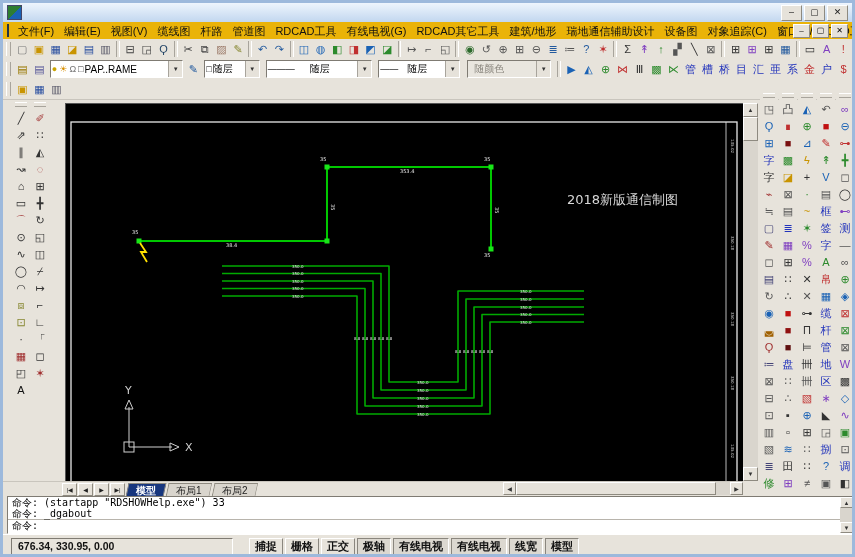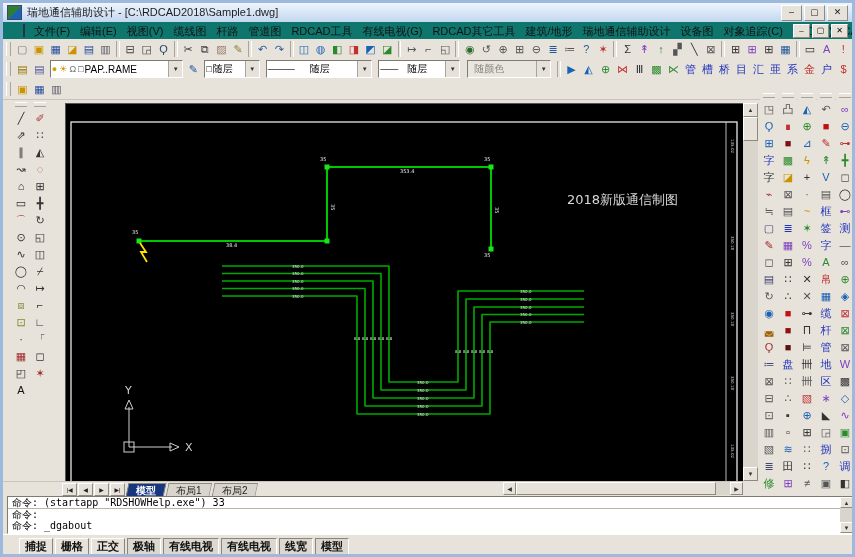--- a/index.html
+++ b/index.html
@@ -12,22 +12,22 @@
     display:flex;align-items:center;}
   #app-icon{width:13px;height:13px;margin:0 5px 0 4px;
     background:linear-gradient(135deg,#2e7d32 0 50%,#1a62b5 50% 100%);
     border:1px solid #446;}
   #title-text{font-size:11px;color:#1c1c1c;white-space:nowrap;}
   #title-btns{position:absolute;right:4px;top:2px;display:flex;gap:2px;}
   .winbtn{width:19px;height:14px;background:#e6e2da;border:1px solid #8e8a80;
     border-top-color:#fff;border-left-color:#fff;font-size:9px;line-height:13px;
     text-align:center;color:#222;}
   
-  #menubar{position:absolute;left:0;top:19px;right:0;height:17px;background:#0f766e;
-    display:flex;align-items:center;border-bottom:1px solid #d0ccc4;padding-left:16px;}
+  #menubar{position:absolute;left:0;top:19px;right:0;height:17px;background:#eab308;
+    display:flex;align-items:center;border-bottom:1px solid #d0ccc4;}
   #doc-icon{width:13px;height:11px;margin:0 4px;background:#1a62b5;border:1px solid #234;}
   .menu-item{font-size:11px;color:#111;padding:0 5px;line-height:16px;white-space:nowrap;}
   #doc-btns{position:absolute;right:4px;top:2px;display:flex;gap:2px;}
   .docbtn{width:15px;height:12px;background:#e6e2da;border:1px solid #8e8a80;
     border-top-color:#fff;border-left-color:#fff;font-size:8px;line-height:11px;text-align:center;}
   
   .tbrow{position:absolute;left:0;right:0;display:flex;align-items:center;background:#e7e3db;}
   #tb1{top:36px;height:20px;border-bottom:1px solid #d6d2ca;}
   #tb2{top:56px;height:20px;border-bottom:1px solid #d6d2ca;}
   #tb3{top:76px;height:20px;border-bottom:1px solid #c9c5bd;}
@@ -79,21 +79,20 @@
     padding:0 5px;margin-left:2px;border:1px solid;border-color:#fff #8a867e #8a867e #fff;background:#e7e3db;}
   .toggle.on{border-color:#8a867e #fff #fff #8a867e;background:#dcd8d0;}
 </style>
 </head>
 <body>
 
 <div id="win">
 
   <div id="titlebar">
     <span id="app-icon"></span>
-    <span id="title-text">瑞地通信辅助设计 - [C:\RDCAD2018\Sample1.dwg]</span>
     <span id="title-btns">
       <span class="winbtn">–</span>
       <span class="winbtn">▢</span>
       <span class="winbtn">✕</span>
     </span>
   </div>
 
   <div id="menubar">
     <span id="doc-icon"></span>
     <span id="menu-items" style="display:flex;">
@@ -500,30 +499,31 @@
   </div>
   <div class="sb" style="left:500px;top:479px;width:240px;height:13px;">
     <span class="sbtn" style="left:0;top:0;width:13px;height:13px;">◀</span>
     <span class="thumb" style="left:13px;top:0;width:200px;height:13px;"></span>
     <span class="sbtn" style="left:227px;top:0;width:13px;height:13px;">▶</span>
   </div>
 
   <div id="cmd">
     <div id="cmd-lines">
         <div class="cmdline">命令: (startapp "RDSHOWHelp.exe") 33</div>
+        <div class="cmdline">命令: _dgabout</div>
         <div class="cmdline prompt">命令:</div>
-        <div class="cmdline">命令: _dgabout</div>
       </div>
     <div id="cmd-sb">
       <span class="sbtn" style="left:0;top:0;width:13px;height:11px;">▲</span>
       <span class="sbtn" style="left:0;top:25px;width:13px;height:11px;">▼</span>
     </div>
   </div>
 
   <div id="status">
+    <span id="coords">676.34, 330.95, 0.00</span>
     <span style="width:14px;"></span>
     <span id="toggles" style="display:flex;">
         <span class="toggle">捕捉</span>
         <span class="toggle">栅格</span>
         <span class="toggle">正交</span>
         <span class="toggle on">极轴</span>
         <span class="toggle on">有线电视</span>
         <span class="toggle on">有线电视</span>
         <span class="toggle on">线宽</span>
         <span class="toggle on">模型</span>

